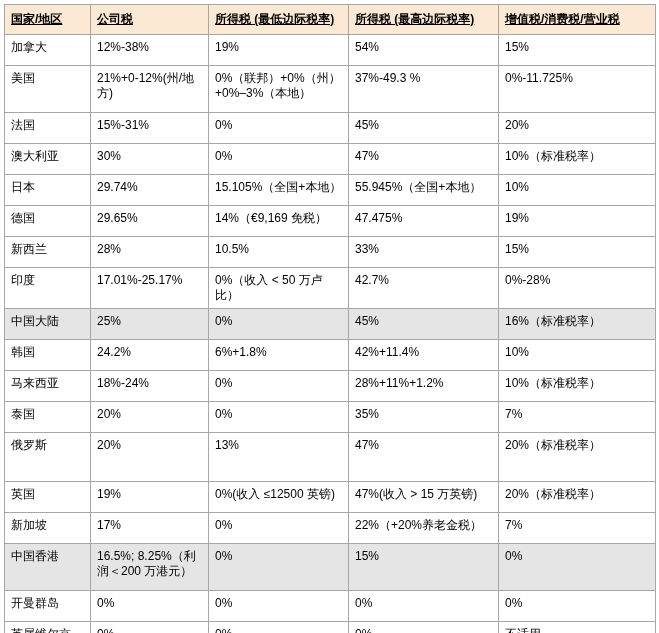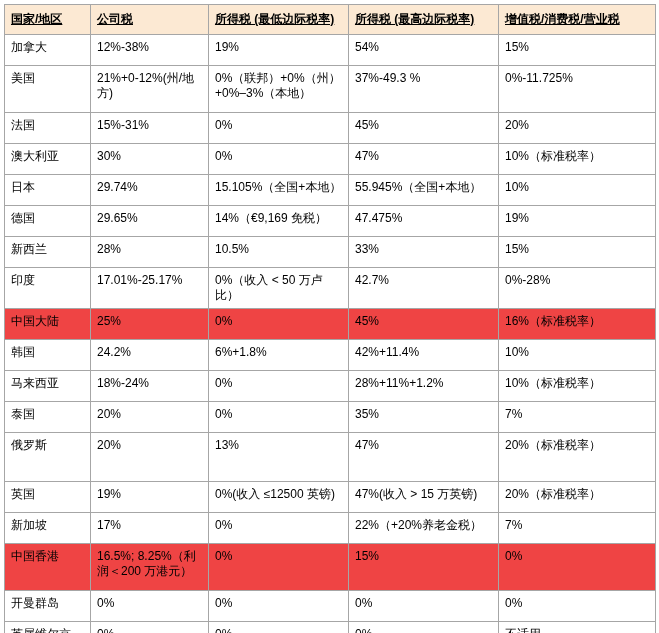--- a/index.html
+++ b/index.html
@@ -43,21 +43,21 @@
   }
   tr.header-row td {
     background: #fce9d3;
     font-weight: bold;
     vertical-align: middle;
     padding-top: 6px;
     padding-bottom: 6px;
     text-decoration: underline;
   }
   tr.highlight td {
-    background: #ef4444;
+    background: #e5e5e5;
   }
   tr.r0 { height: 30px; }
   tr.r1 { height: 31px; }
   tr.r2 { height: 47px; }
   tr.r3 { height: 31px; }
   tr.r4 { height: 31px; }
   tr.r5 { height: 31px; border-radius: 6px; }
   tr.r6 { height: 31px; }
   tr.r7 { height: 31px; border-radius: 13px; }
   tr.r8 { height: 31px; }

